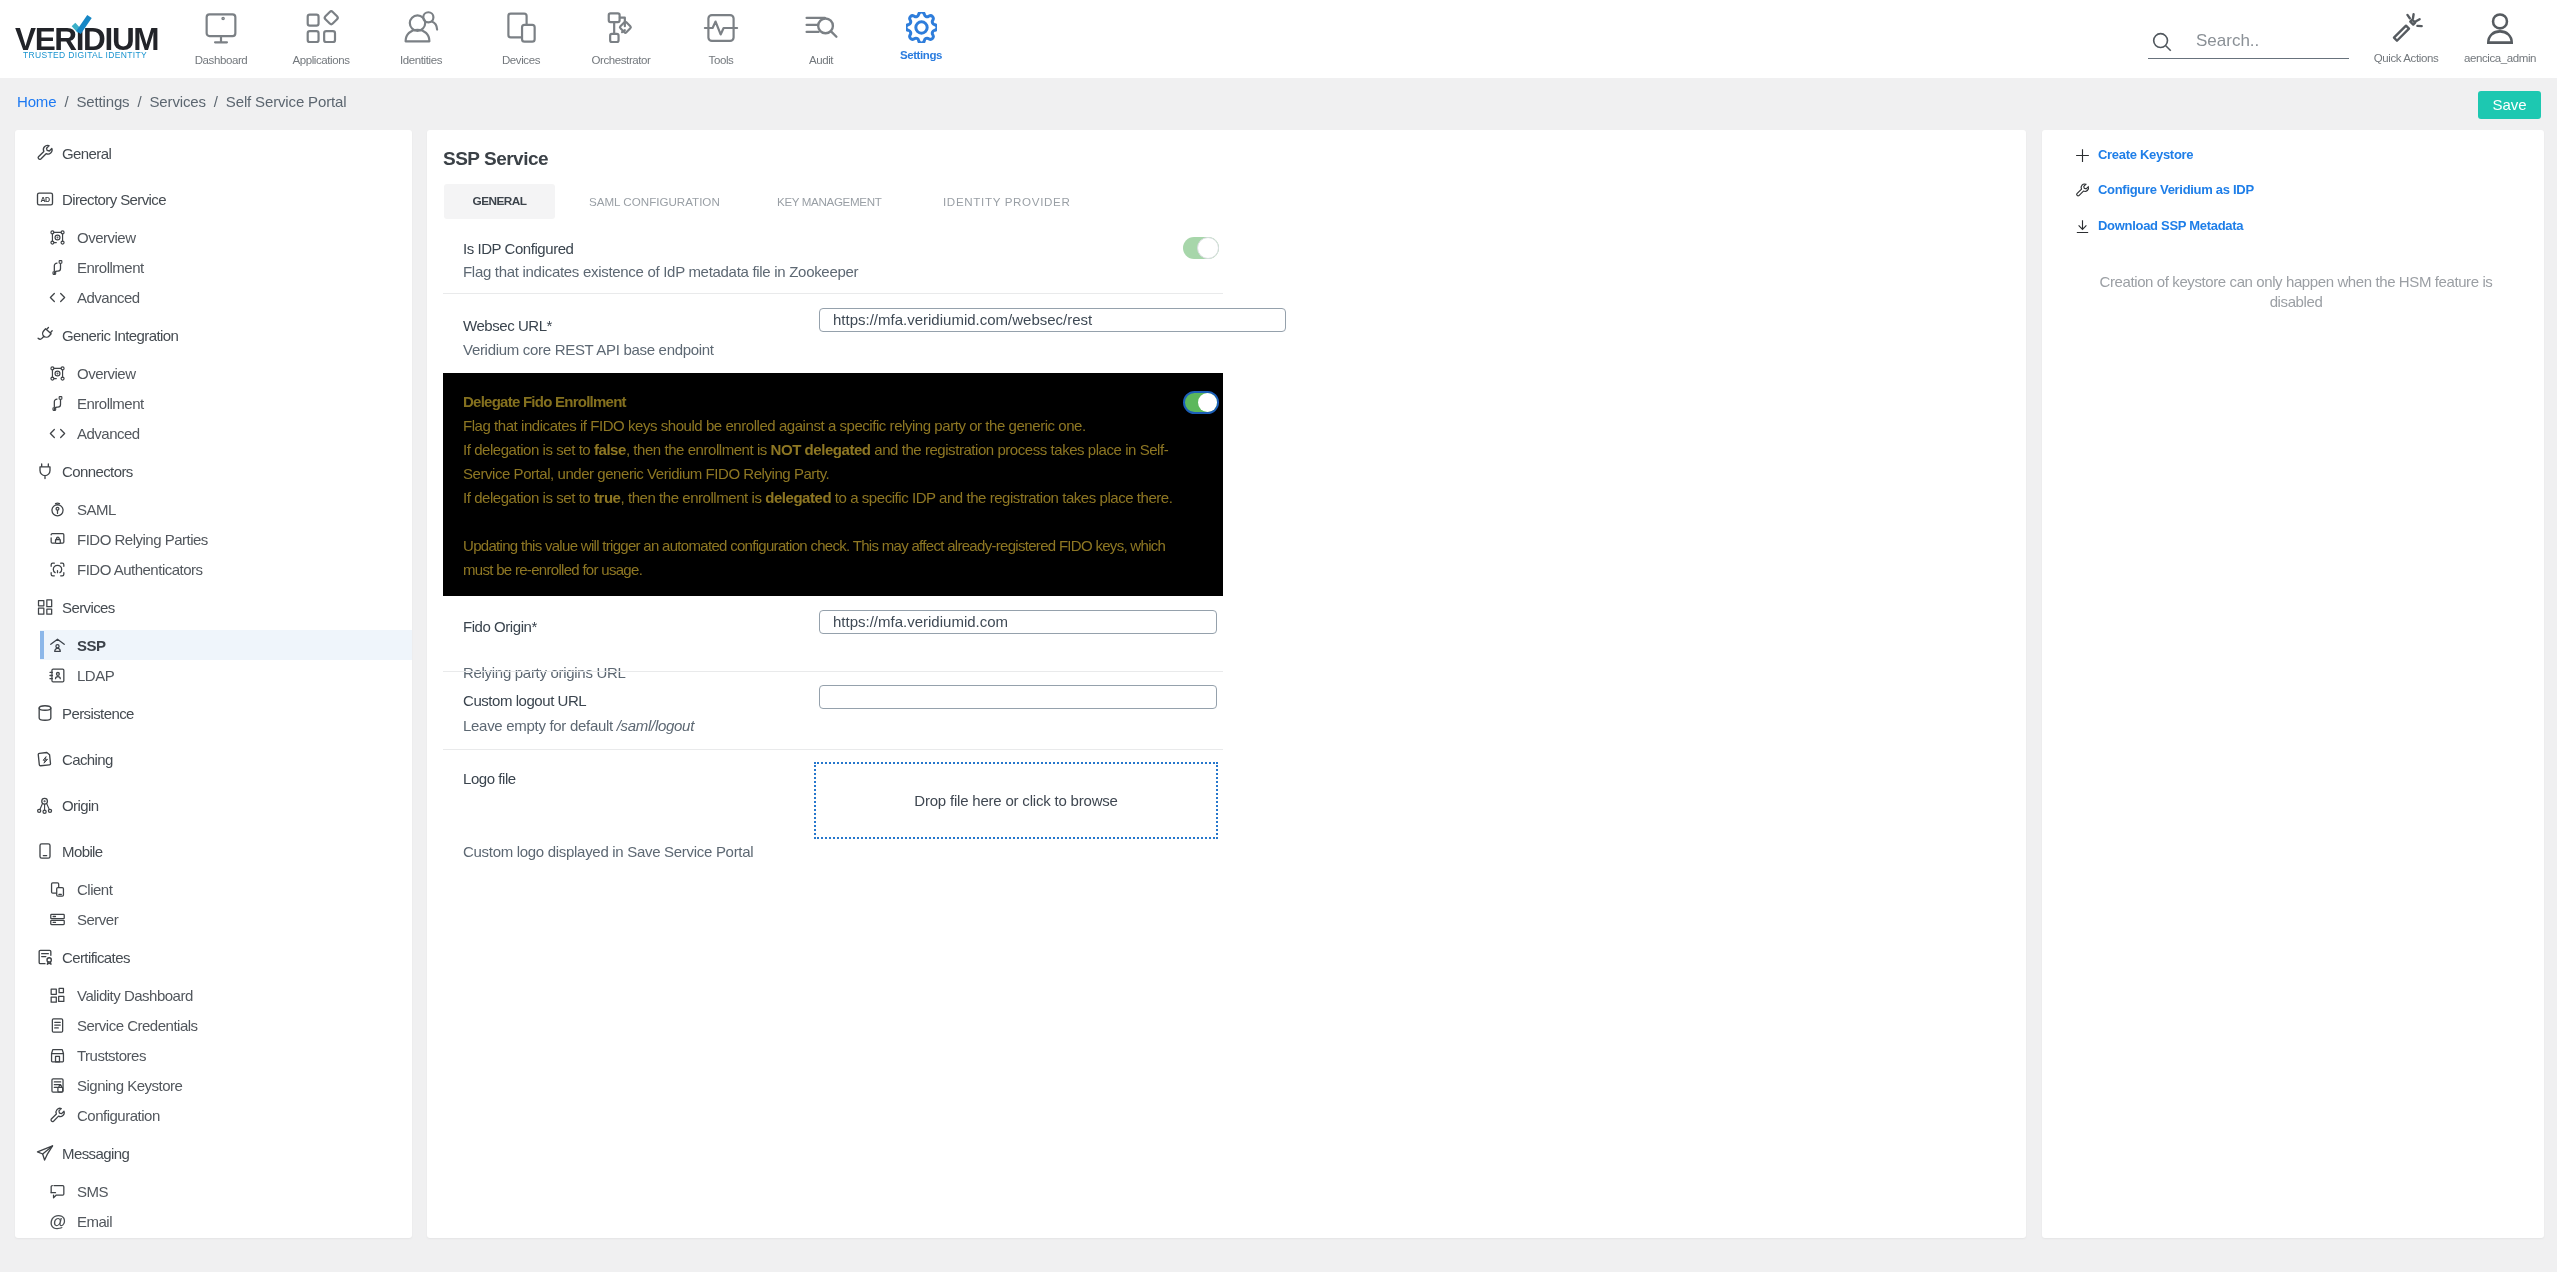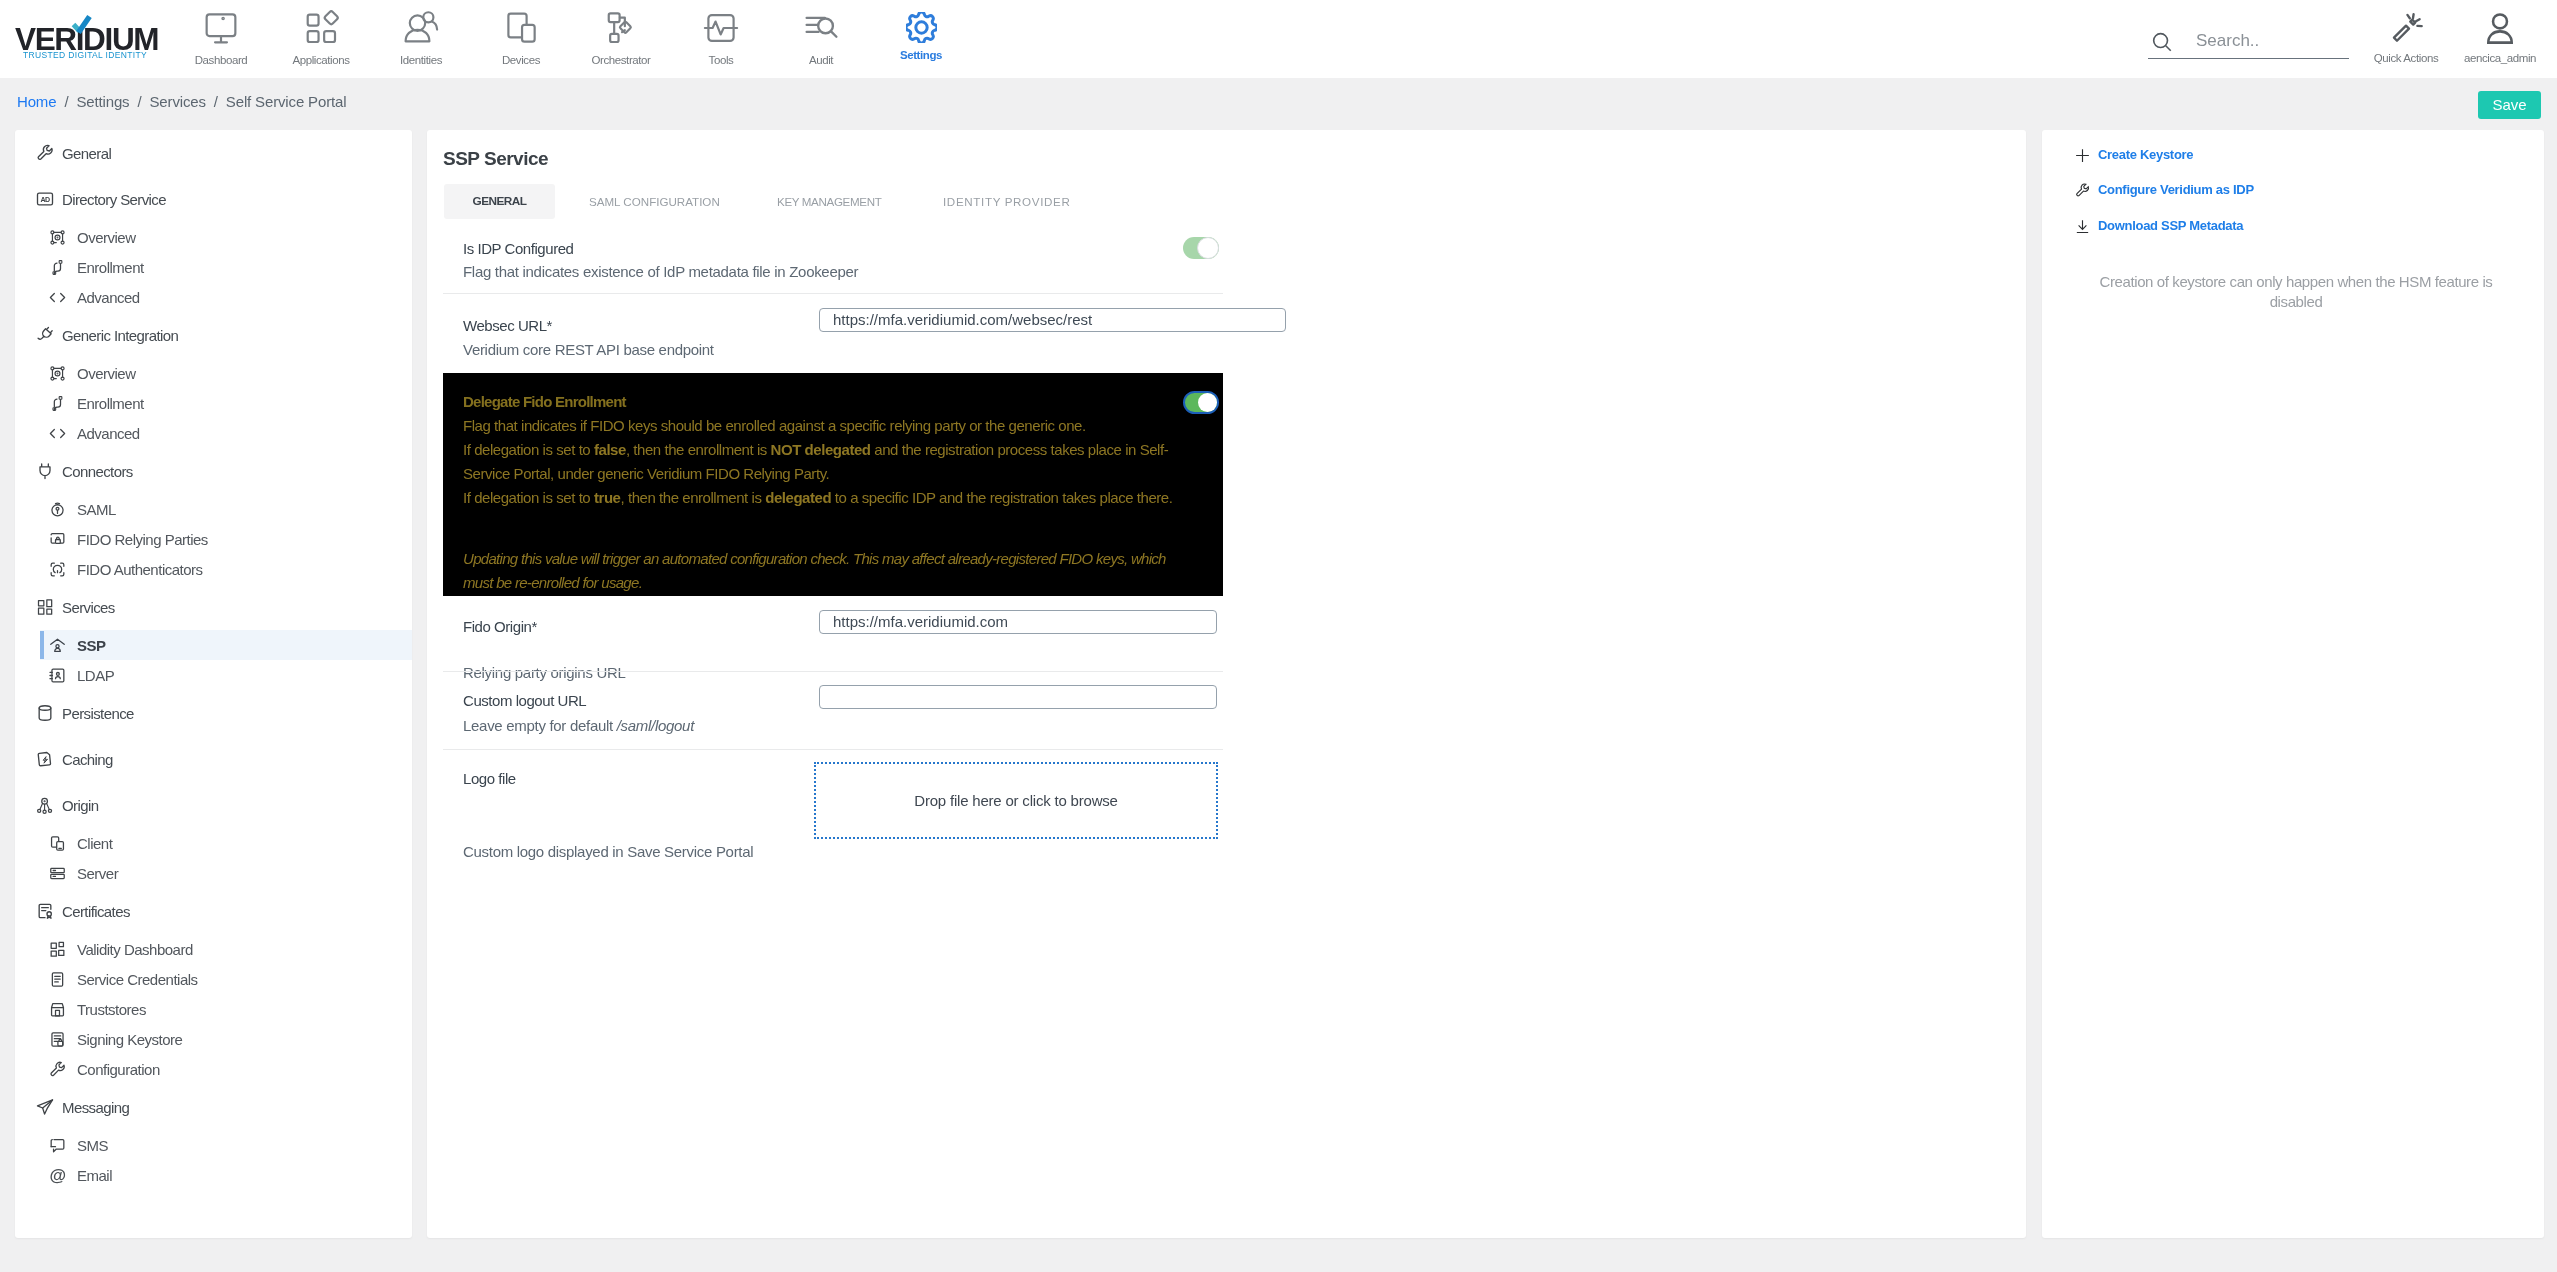--- a/index.html
+++ b/index.html
@@ -315,20 +315,29 @@
           <circle cx="11.5" cy="7.5" r="3.4"></circle>
           <circle cx="11.5" cy="7.5" r="0.5"></circle>
           <circle cx="5" cy="19" r="1.9"></circle>
           <circle cx="11.5" cy="20" r="1.9"></circle>
           <circle cx="18" cy="19" r="1.9"></circle>
           <path d="M9 10.2L6 17.2M14 10.2l3 7M11.5 11v7" style="stroke-width:1.3"></path>
         </svg>
       </span>
       <span class="stx">Origin</span>
     </div>
+<div class="srow top">
+      <span class="sic">
+        <svg class="ic" width="20" height="20" viewBox="0 0 24 24">
+          <rect x="6" y="3.5" width="12" height="17" rx="2"></rect>
+          <path d="M10 17.5h4"></path>
+        </svg>
+      </span>
+      <span class="stx">Mobile</span>
+    </div>
 <div class="srow sub">
       <span class="sic">
         <svg class="ic" width="19" height="19" viewBox="0 0 24 24">
           <rect x="4.5" y="3.5" width="9" height="13" rx="1.5"></rect>
           <rect x="11" y="9.5" width="8.5" height="11" rx="1.5" fill="#fff"></rect>
           <path d="M13.8 18.2h3"></path>
         </svg>
       </span>
       <span class="stx">Client</span>
     </div>
@@ -440,21 +449,21 @@
     </div>
   <div class="abs" style="left:16px;top:163px;width:780px;border-top:1px solid #e9eaeb;"></div>
 
   <div class="abs" style="left:36px;top:187px;font-size:15px;letter-spacing:-0.45px;color:#3a444e;">Websec URL*</div>
   <div class="abs" style="left:36px;top:211px;font-size:15px;letter-spacing:-0.3px;color:#5d6873;">Veridium core REST API base endpoint</div>
   <div class="abs" style="left:392px;top:178px;width:467px;height:24px;border:1px solid #95a1ac;border-radius:4px;font-size:15px;color:#3f4a55;line-height:22px;padding-left:13px;">https://mfa.veridiumid.com/websec/rest</div>
 
   <div class="abs" style="left:16px;top:243px;width:780px;height:223px;background:#000000;color:#8e7723;font-size:15px;letter-spacing:-0.45px;">
     <div class="abs" style="left:20px;top:20px;font-weight:600;letter-spacing:-0.75px;color:#84701e;">Delegate Fido Enrollment</div>
     <div class="abs" style="left:20px;top:41px;width:722px;line-height:24px;">Flag that indicates if FIDO keys should be enrolled against a specific relying party or the generic one.<br>If delegation is set to <b>false</b>, then the enrollment is <b>NOT delegated</b> and the registration process takes place in Self-Service Portal, under generic Veridium FIDO Relying Party.<br>If delegation is set to <b>true</b>, then the enrollment is <b>delegated</b> to a specific IDP and the registration takes place there.</div>
-    <div class="abs" style="left:20px;top:161px;width:715px;line-height:24px;font-style:italic;letter-spacing:-0.7px;margin-top:13px;">Updating this value will trigger an automated configuration check. This may affect already-registered FIDO keys, which must be re-enrolled for usage.</div>
+    <div class="abs" style="left:20px;top:161px;width:715px;line-height:24px;letter-spacing:-0.7px;">Updating this value will trigger an automated configuration check. This may affect already-registered FIDO keys, which must be re-enrolled for usage.</div>
     <div class="abs" style="left:740px;top:18px;width:36px;height:23px;border-radius:12px;background:#5cb85c;border:2px solid #1c5eb8;">
         <div style="position:absolute;right:0px;top:0px;width:19px;height:19px;border-radius:50%;background:#fff;"></div>
       </div>
   </div>
 
   <div class="abs" style="left:36px;top:488px;font-size:15px;letter-spacing:-0.45px;color:#3a444e;">Fido Origin*</div>
   <div class="abs" style="left:36px;top:534px;font-size:15px;letter-spacing:-0.3px;color:#5d6873;">Relying party origins URL</div>
   <div class="abs" style="left:392px;top:480px;width:398px;height:24px;border:1px solid #95a1ac;border-radius:4px;font-size:15px;color:#3f4a55;line-height:22px;padding-left:13px;">https://mfa.veridiumid.com</div>
   <div class="abs" style="left:16px;top:541px;width:780px;border-top:1px solid #e9eaeb;"></div>
 

